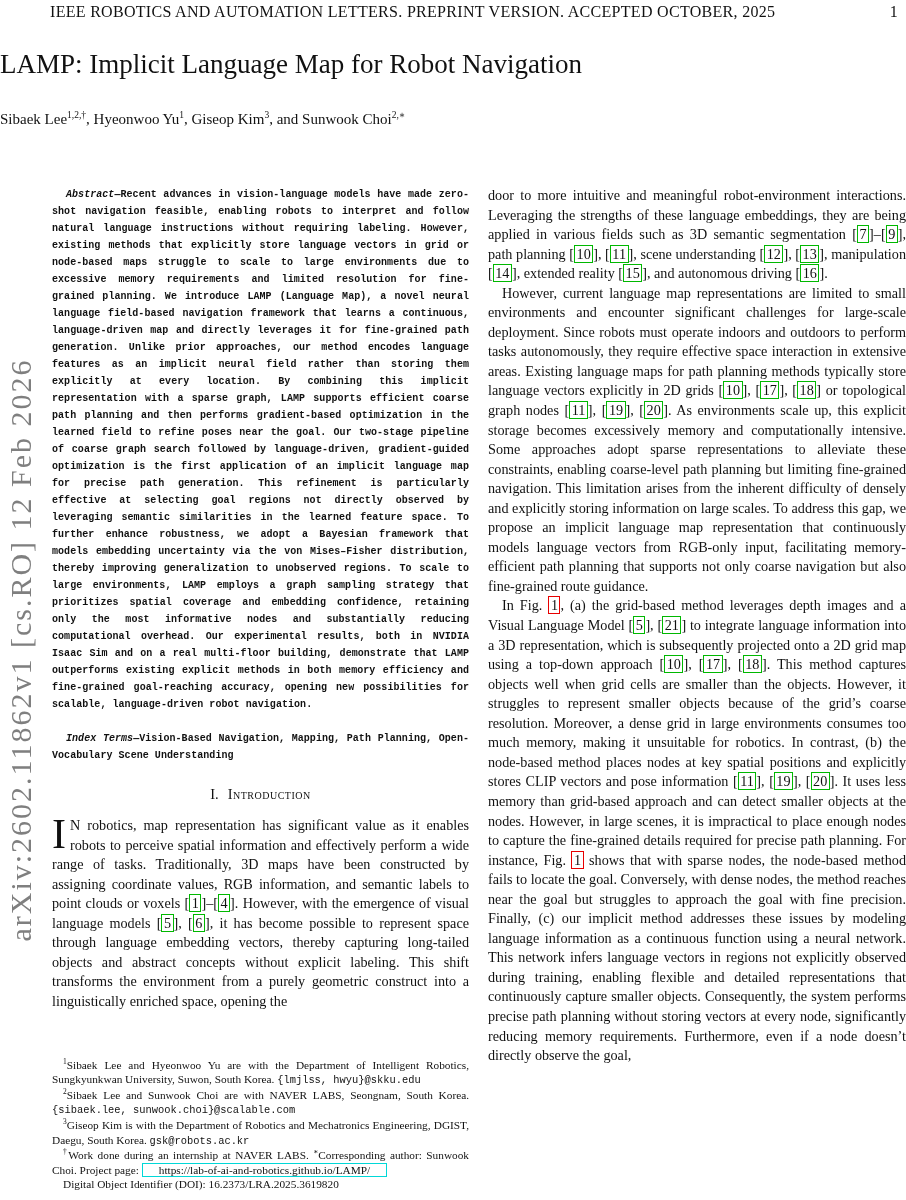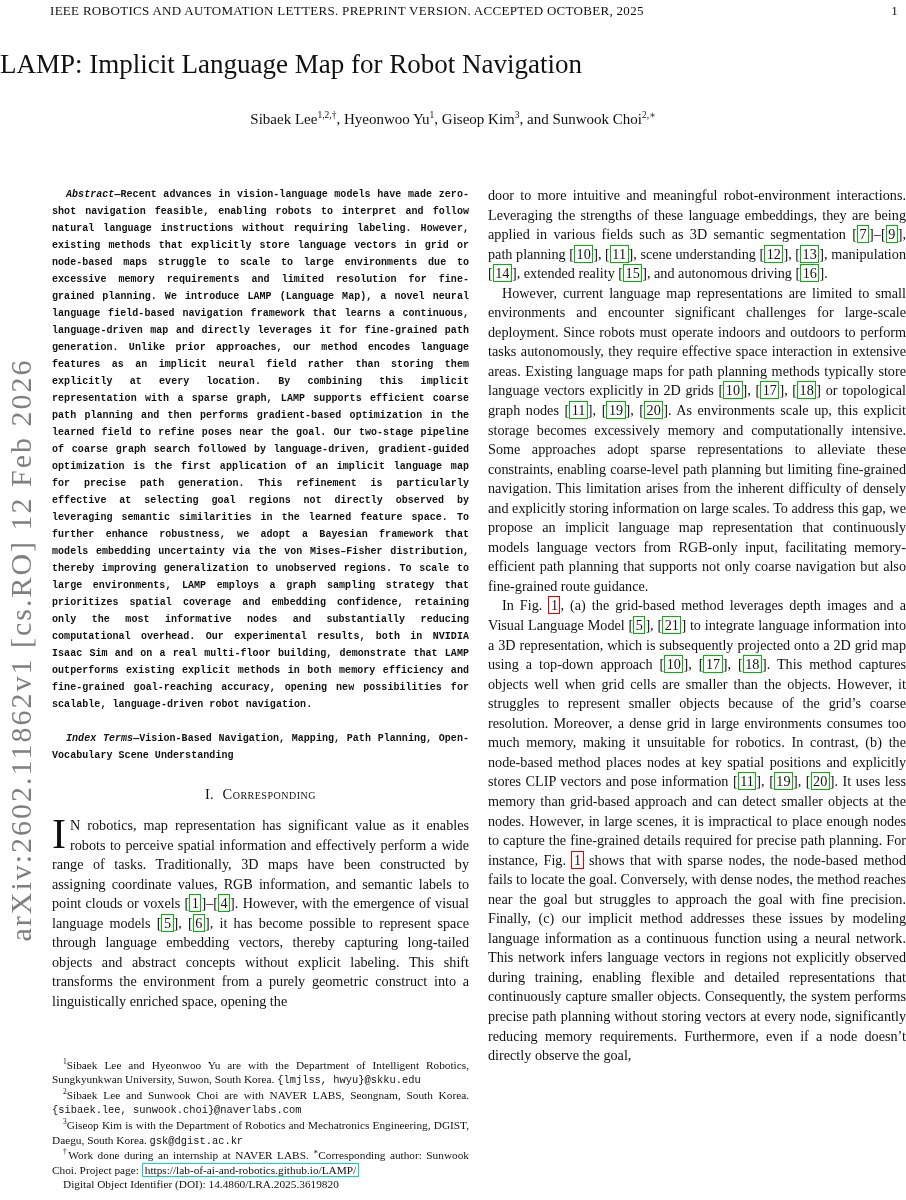--- a/index.html
+++ b/index.html
@@ -5,36 +5,36 @@
   html,body{margin:0;padding:0;}
   body{
     width:906px;height:1200px;position:relative;overflow:hidden;
     background:#ffffff;color:#111;
     font-family:"Liberation Serif","DejaVu Serif",serif;
     -webkit-font-smoothing:antialiased;
   }
   .running-header{
     position:absolute;top:3px;left:50px;width:848px;
     display:flex;justify-content:space-between;
-    font-size:13px;letter-spacing:.3px;
+    font-size:16px;letter-spacing:.3px;
   }
   .arxiv{
     position:absolute;left:4px;top:1006px;
     transform:rotate(-90deg);transform-origin:0 0;
     width:712px;text-align:center;
     font-size:30px;letter-spacing:2px;color:var(--arxiv-gray,#7f7f7f);
     white-space:nowrap;
   }
   .paper-title{
     position:absolute;top:49px;left:0;width:100%;
     text-align:left;font-size:27px;font-weight:normal;margin:0;
   }
   .authors{
     position:absolute;top:111px;left:0;width:100%;
-    text-align:center;font-size:15px;
+    text-align:left;font-size:15px;
   }
   .authors sup{font-size:9.5px;}
   .cols{position:absolute;top:186px;left:52px;width:854px;height:1012px;}
   .col{position:absolute;top:0;height:1012px;overflow:hidden;}
   .col-left{left:0;width:417px;}
   .col-right{left:436px;width:418px;}
   p{margin:0;}
   .abstract,.index-terms{
     font-weight:bold;font-size:10px;line-height:17px;
     text-align:justify;text-indent:14px;letter-spacing:.05px;font-family:Liberation Mono, monospace;
@@ -64,21 +64,21 @@
   .cite-num{
     border:1.3px solid var(--cite-green,#00b800);
     padding:0 1.5px;
   }
   .fig-num{
     border:1.3px solid var(--fig-red,#e80000);
     padding:0 1.5px;
   }
   .link-box{
     border:1.6px solid var(--link-cyan,#00d8d8);
-    padding:0 2px;
+    padding:0 16px;
     margin-top:28px;
   }
   sup{line-height:0;}
 </style>
 </head>
 <body>
 
 <div class="running-header">
   <span>IEEE ROBOTICS AND AUTOMATION LETTERS. PREPRINT VERSION. ACCEPTED OCTOBER, 2025</span>
   <span>1</span>
@@ -89,30 +89,30 @@
 <h1 class="paper-title">LAMP: Implicit Language Map for Robot Navigation</h1>
 
 <div class="authors">Sibaek Lee<sup>1,2,†</sup>, Hyeonwoo Yu<sup>1</sup>, Giseop Kim<sup>3</sup>, and Sunwook Choi<sup>2,∗</sup></div>
 
 <div class="cols">
 
   <div class="col col-left">
     <p class="abstract"><span class="it">Abstract</span>—Recent advances in vision-language models have made zero-shot navigation feasible, enabling robots to interpret and follow natural language instructions without requiring labeling. However, existing methods that explicitly store language vectors in grid or node-based maps struggle to scale to large environments due to excessive memory requirements and limited resolution for fine-grained planning. We introduce LAMP (Language Map), a novel neural language field-based navigation framework that learns a continuous, language-driven map and directly leverages it for fine-grained path generation. Unlike prior approaches, our method encodes language features as an implicit neural field rather than storing them explicitly at every location. By combining this implicit representation with a sparse graph, LAMP supports efficient coarse path planning and then performs gradient-based optimization in the learned field to refine poses near the goal. Our two-stage pipeline of coarse graph search followed by language-driven, gradient-guided optimization is the first application of an implicit language map for precise path generation. This refinement is particularly effective at selecting goal regions not directly observed by leveraging semantic similarities in the learned feature space. To further enhance robustness, we adopt a Bayesian framework that models embedding uncertainty via the von Mises–Fisher distribution, thereby improving generalization to unobserved regions. To scale to large environments, LAMP employs a graph sampling strategy that prioritizes spatial coverage and embedding confidence, retaining only the most informative nodes and substantially reducing computational overhead. Our experimental results, both in NVIDIA Isaac Sim and on a real multi-floor building, demonstrate that LAMP outperforms existing explicit methods in both memory efficiency and fine-grained goal-reaching accuracy, opening new possibilities for scalable, language-driven robot navigation.</p>
     <p class="index-terms"><span class="it">Index Terms</span>—Vision-Based Navigation, Mapping, Path Planning, Open-Vocabulary Scene Understanding</p>
     <h2 class="section-heading">
-      <span>I.</span><span class="sc">Corresponding</span>
+      <span>I.</span><span class="sc">Introduction</span>
     </h2>
     <p class="body-par"><span class="drop">I</span>N robotics, map representation has significant value as it enables robots to perceive spatial information and effectively perform a wide range of tasks. Traditionally, 3D maps have been constructed by assigning coordinate values, RGB information, and semantic labels to point clouds or voxels <span>[<span class="cite-num">1</span>]</span>–<span>[<span class="cite-num">4</span>]</span>. However, with the emergence of visual language models <span>[<span class="cite-num">5</span>]</span>, <span>[<span class="cite-num">6</span>]</span>, it has become possible to represent space through language embedding vectors, thereby capturing long-tailed objects and abstract concepts without explicit labeling. This shift transforms the environment from a purely geometric construct into a linguistically enriched space, opening the</p>
 
     <div class="footnotes">
       <p class="footnote"><sup>1</sup>Sibaek Lee and Hyeonwoo Yu are with the Department of Intelligent Robotics, Sungkyunkwan University, Suwon, South Korea. <span class="mono">{lmjlss, hwyu}@skku.edu</span></p>
-      <p class="footnote"><sup>2</sup>Sibaek Lee and Sunwook Choi are with NAVER LABS, Seongnam, South Korea. <span class="mono">{sibaek.lee, sunwook.choi}@naverlabs.com</span></p>
-      <p class="footnote"><sup>3</sup>Giseop Kim is with the Department of Robotics and Mechatronics Engineering, DGIST, Daegu, South Korea. <span class="mono">gsk@dgist.ac.kr</span></p>
+      <p class="footnote"><sup>2</sup>Sibaek Lee and Sunwook Choi are with NAVER LABS, Seongnam, South Korea. <span class="mono">{sibaek.lee, sunwook.choi}@scalable.com</span></p>
+      <p class="footnote"><sup>3</sup>Giseop Kim is with the Department of Robotics and Mechatronics Engineering, DGIST, Daegu, South Korea. <span class="mono">gsk@robots.ac.kr</span></p>
       <p class="footnote"><sup>†</sup>Work done during an internship at NAVER LABS. <sup>∗</sup>Corresponding author: Sunwook Choi. Project page: <span class="link-box">https://lab-of-ai-and-robotics.github.io/LAMP/</span></p>
-      <p class="footnote">Digital Object Identifier (DOI): 14.4860/LRA.2025.3619820</p>
+      <p class="footnote">Digital Object Identifier (DOI): 16.2373/LRA.2025.3619820</p>
     </div>
   </div>
 
   <div class="col col-right">
     <p class="body-par">door to more intuitive and meaningful robot-environment interactions. Leveraging the strengths of these language embeddings, they are being applied in various fields such as 3D semantic segmentation <span>[<span class="cite-num">7</span>]</span>–<span>[<span class="cite-num">9</span>]</span>, path planning <span>[<span class="cite-num">10</span>]</span>, <span>[<span class="cite-num">11</span>]</span>, scene understanding <span>[<span class="cite-num">12</span>]</span>, <span>[<span class="cite-num">13</span>]</span>, manipulation <span>[<span class="cite-num">14</span>]</span>, extended reality <span>[<span class="cite-num">15</span>]</span>, and autonomous driving <span>[<span class="cite-num">16</span>]</span>.</p>
     <p class="body-par indent">However, current language map representations are limited to small environments and encounter significant challenges for large-scale deployment. Since robots must operate indoors and outdoors to perform tasks autonomously, they require effective space interaction in extensive areas. Existing language maps for path planning methods typically store language vectors explicitly in 2D grids <span>[<span class="cite-num">10</span>]</span>, <span>[<span class="cite-num">17</span>]</span>, <span>[<span class="cite-num">18</span>]</span> or topological graph nodes <span>[<span class="cite-num">11</span>]</span>, <span>[<span class="cite-num">19</span>]</span>, <span>[<span class="cite-num">20</span>]</span>. As environments scale up, this explicit storage becomes excessively memory and computationally intensive. Some approaches adopt sparse representations to alleviate these constraints, enabling coarse-level path planning but limiting fine-grained navigation. This limitation arises from the inherent difficulty of densely and explicitly storing information on large scales. To address this gap, we propose an implicit language map representation that continuously models language vectors from RGB-only input, facilitating memory-efficient path planning that supports not only coarse navigation but also fine-grained route guidance.</p>
     <p class="body-par indent">In Fig. <span class="fig-num">1</span>, (a) the grid-based method leverages depth images and a Visual Language Model <span>[<span class="cite-num">5</span>]</span>, <span>[<span class="cite-num">21</span>]</span> to integrate language information into a 3D representation, which is subsequently projected onto a 2D grid map using a top-down approach <span>[<span class="cite-num">10</span>]</span>, <span>[<span class="cite-num">17</span>]</span>, <span>[<span class="cite-num">18</span>]</span>. This method captures objects well when grid cells are smaller than the objects. However, it struggles to represent smaller objects because of the grid’s coarse resolution. Moreover, a dense grid in large environments consumes too much memory, making it unsuitable for robotics. In contrast, (b) the node-based method places nodes at key spatial positions and explicitly stores CLIP vectors and pose information <span>[<span class="cite-num">11</span>]</span>, <span>[<span class="cite-num">19</span>]</span>, <span>[<span class="cite-num">20</span>]</span>. It uses less memory than grid-based approach and can detect smaller objects at the nodes. However, in large scenes, it is impractical to place enough nodes to capture the fine-grained details required for precise path planning. For instance, Fig. <span class="fig-num">1</span> shows that with sparse nodes, the node-based method fails to locate the goal. Conversely, with dense nodes, the method reaches near the goal but struggles to approach the goal with fine precision. Finally, (c) our implicit method addresses these issues by modeling language information as a continuous function using a neural network. This network infers language vectors in regions not explicitly observed during training, enabling flexible and detailed representations that continuously capture smaller objects. Consequently, the system performs precise path planning without storing vectors at every node, significantly reducing memory requirements. Furthermore, even if a node doesn’t directly observe the goal,</p>
   </div>
 
 </div>

